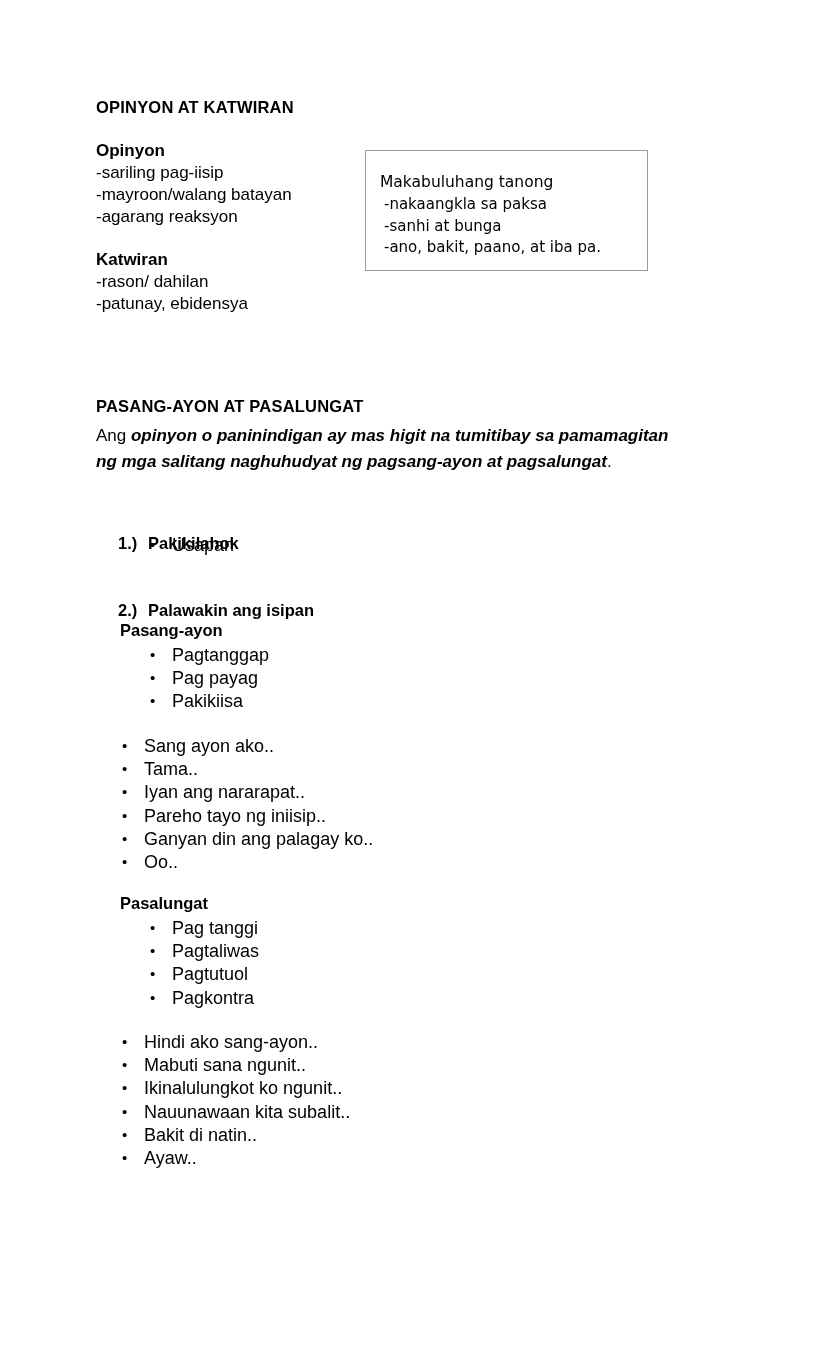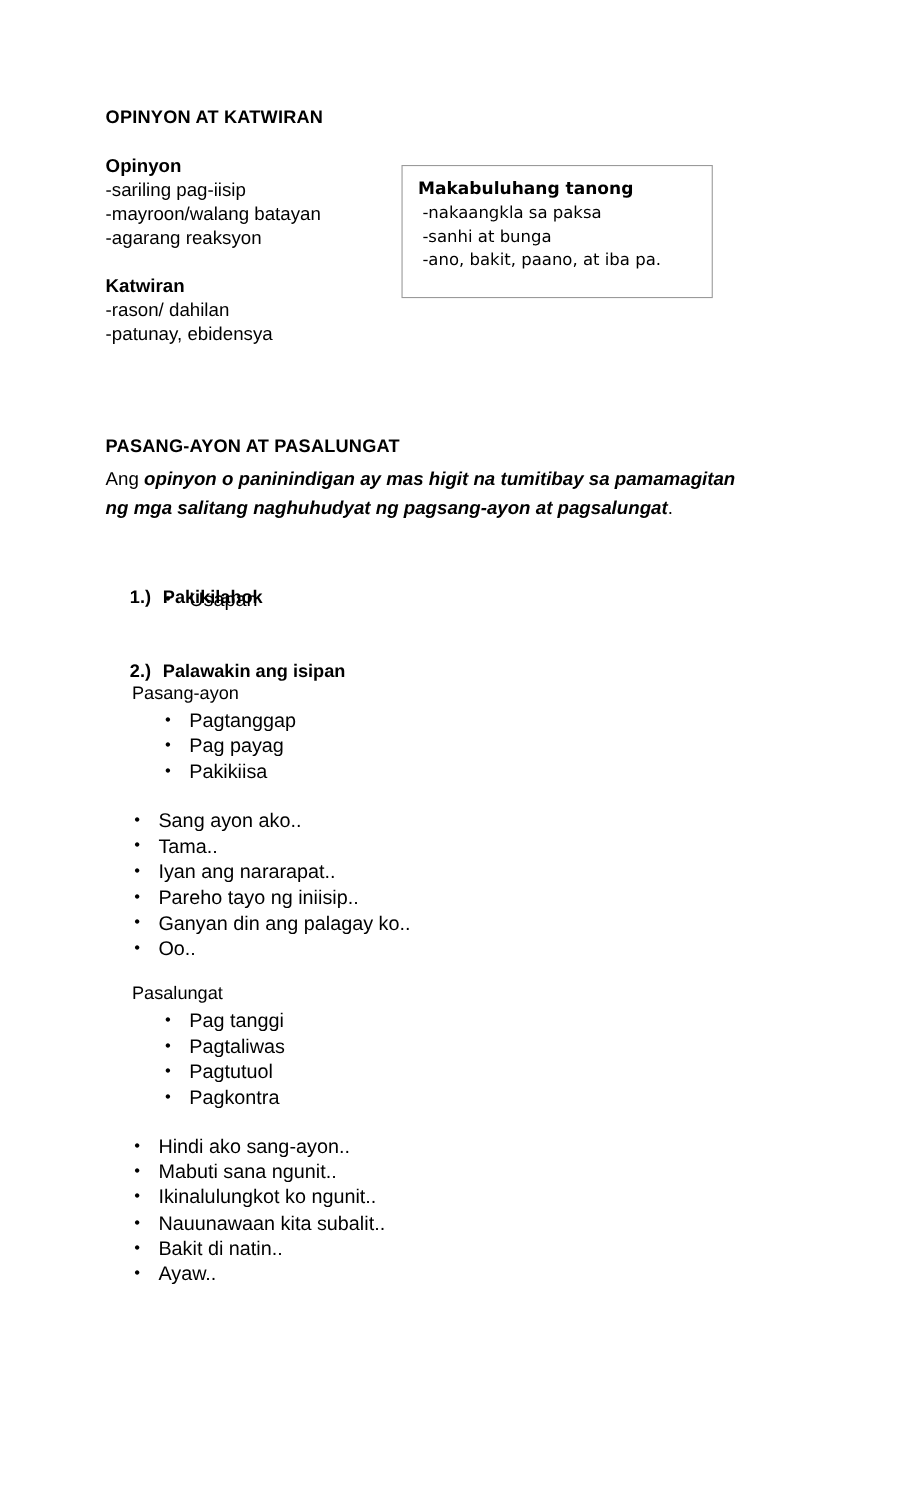--- a/index.html
+++ b/index.html
@@ -68,23 +68,24 @@
     width: 283px;
     height: 121px;
     box-sizing: border-box;
     border: 1px solid #9a9a9a;
     background: #ffffff;
     padding: 10px 0 0 14px;
     font-family: "DejaVu Sans", sans-serif;
   }
   #makabuluhang-box .box-title {
     font-size: 15.5px;
-    font-weight: bold;
+    font-weight: normal;
     line-height: 21px;
     margin-bottom: 1px;
+    margin-top: 11px;
   }
   #makabuluhang-box .box-line {
     font-size: 15px;
     font-weight: normal;
     line-height: 21.5px;
     padding-left: 4px;
     white-space: nowrap;
   }
 
   
@@ -141,21 +142,21 @@
     content: "\2022";
     position: absolute;
     left: 0;
     top: -1px;
     font-size: 15px;
   }
 
   .group-label {
     position: absolute;
     font-size: 16.5px;
-    font-weight: normal;
+    font-weight: bold;
     white-space: nowrap;
   }
 </style>
 </head>
 <body>
 
 <div class="page">
 
   <div class="doc-heading" id="section1-heading">OPINYON AT KATWIRAN</div>
 

